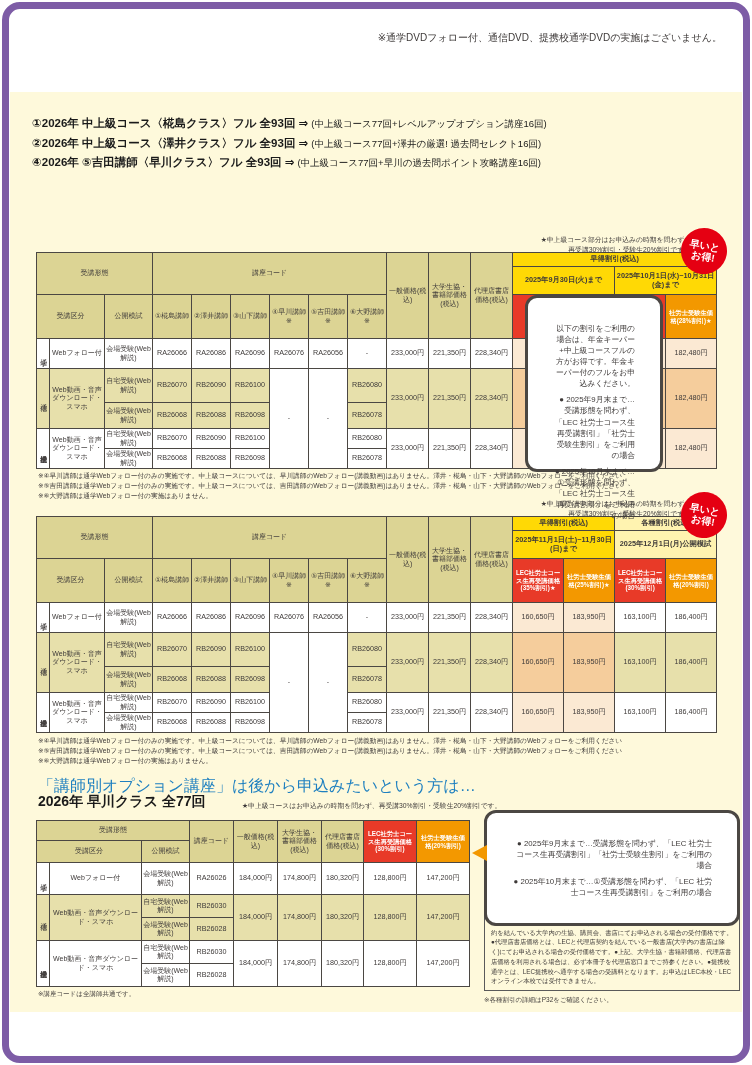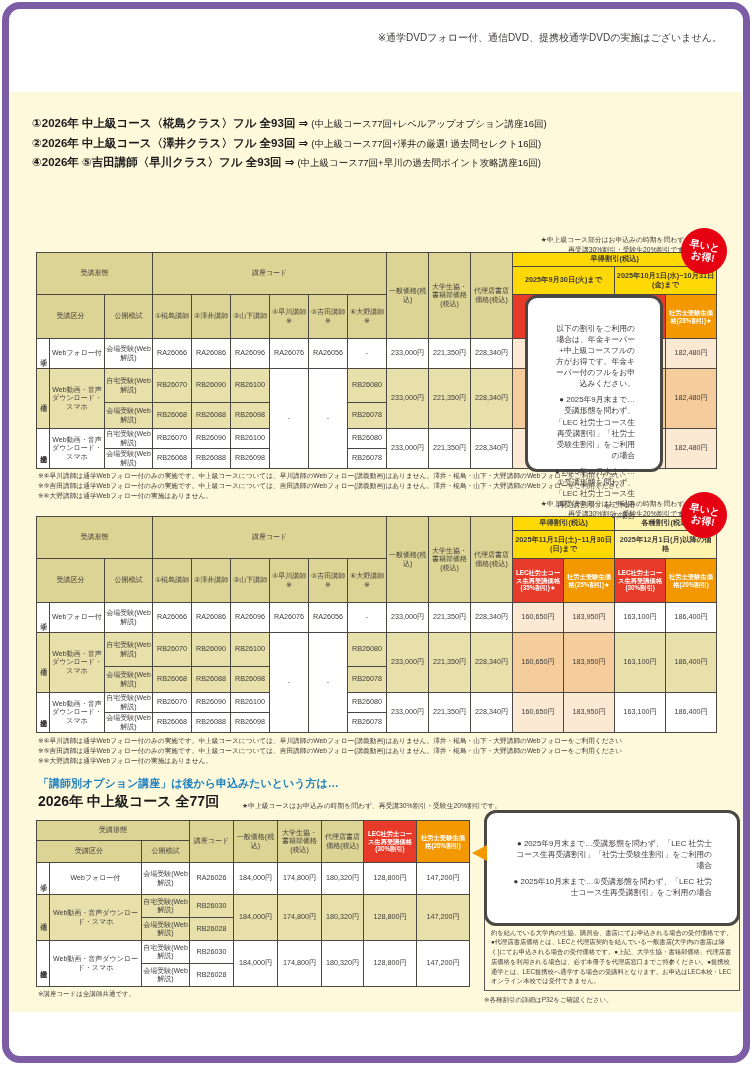--- a/index.html
+++ b/index.html
@@ -41,21 +41,21 @@
   .bubble{position:absolute;background:#fff;border:3px solid #4B4743;border-radius:12px;
           text-align:right;font-size:7.8px;line-height:1.42;padding:25px;z-index:5;box-sizing:border-box;}
   .bubble p{margin:0 0 5px 0;}
   .bubble p:last-child{margin:0;}
   #bubble1{left:489px;top:43px;width:138px;height:177px;}
   #bubble2{left:484px;top:810px;width:256px;}
   .arrow-left{position:absolute;left:-15px;top:32px;width:0;height:0;
               border-top:8px solid transparent;border-bottom:8px solid transparent;
               border-right:15px solid #F39800;}
 
-  .s3-heading{position:absolute;left:38px;top:776px;font-size:11px;font-weight:bold;color:#1F80C0;}
+  .s3-heading{position:absolute;left:38px;top:776px;font-size:16px;font-weight:normal;color:#1F80C0;}
   .s3-sub{position:absolute;left:38px;top:793px;font-size:14px;font-weight:bold;color:#1a1a1a;}
   .s3-star{position:absolute;left:242px;top:801px;font-size:6.8px;}
   table.t3{width:433px;border-collapse:collapse;table-layout:fixed;font-size:7px;}
   table.t3 td{border:1px solid #4B4743;padding:0 1px;text-align:center;vertical-align:middle;
               line-height:1.18;overflow:hidden;background:#fff;margin-top:12px;}
   .t3note{position:absolute;left:38px;top:990px;font-size:6.5px;}
 
   .rightcol{position:absolute;left:484px;top:903px;width:256px;}
   .gochui{border:1px solid #5a5a5a;padding:4px 6px;font-size:6.3px;line-height:1.55;text-align:left;box-sizing:border-box;}
   .gochui .t{color:#C1272D;font-weight:bold;}
@@ -243,21 +243,21 @@
       <td class="hd" colspan="3" rowspan="2">受講形態</td>
       <td class="hd" colspan="6" rowspan="2">講座コード</td>
       <td class="hd" rowspan="3">一般価格(税込)</td>
       <td class="hd" rowspan="3">大学生協・書籍部価格(税込)</td>
       <td class="hd" rowspan="3">代理店書店価格(税込)</td>
       <td class="yel" colspan="2">早得割引(税込)</td>
       <td class="pale" colspan="2">各種割引(税込)</td>
     </tr>
     <tr style="height:28px">
       <td class="yel" colspan="2">2025年11月1日(土)~11月30日(日)まで</td>
-      <td class="pale" colspan="2">2025年12月1日(月)以降の価格</td>
+      <td class="pale" colspan="2">2025年12月1日(月)公開模試</td>
     </tr>
     <tr style="height:44px">
       <td class="hd" colspan="2">受講区分</td>
       <td class="hd">公開模試</td>
       <td class="hd">①椛島講師</td>
       <td class="hd">②澤井講師</td>
       <td class="hd">③山下講師</td>
       <td class="hd">④早川講師※</td>
       <td class="hd">⑤吉田講師※</td>
       <td class="hd">⑥大野講師※</td>
@@ -336,21 +336,21 @@
     </table>
 </div>
 
 <div class="notes" style="top:736px;">
   <div>※④早川講師は通学Webフォロー付のみの実施です。中上級コースについては、早川講師のWebフォロー(講義動画)はありません。澤井・椛島・山下・大野講師のWebフォローをご利用ください</div>
   <div>※⑤吉田講師は通学Webフォロー付のみの実施です。中上級コースについては、吉田講師のWebフォロー(講義動画)はありません。澤井・椛島・山下・大野講師のWebフォローをご利用ください</div>
   <div>※⑥大野講師は通学Webフォロー付の実施はありません。</div>
 </div>
 
 <div class="s3-heading">「講師別オプション講座」は後から申込みたいという方は…</div>
-<div class="s3-sub">2026年 中上級コース 全77回</div>
+<div class="s3-sub">2026年 早川クラス 全77回</div>
 <div class="s3-star">★中上級コースはお申込みの時期を問わず、再受講30%割引・受験生20%割引です。</div>
 
 <div class="twrap" style="top:820px;width:433px;">
   <table class="t3">
     <colgroup>
         <col style="width:13px">
         <col style="width:92px">
         <col style="width:48px">
         <col style="width:44px">
         <col style="width:44px">

